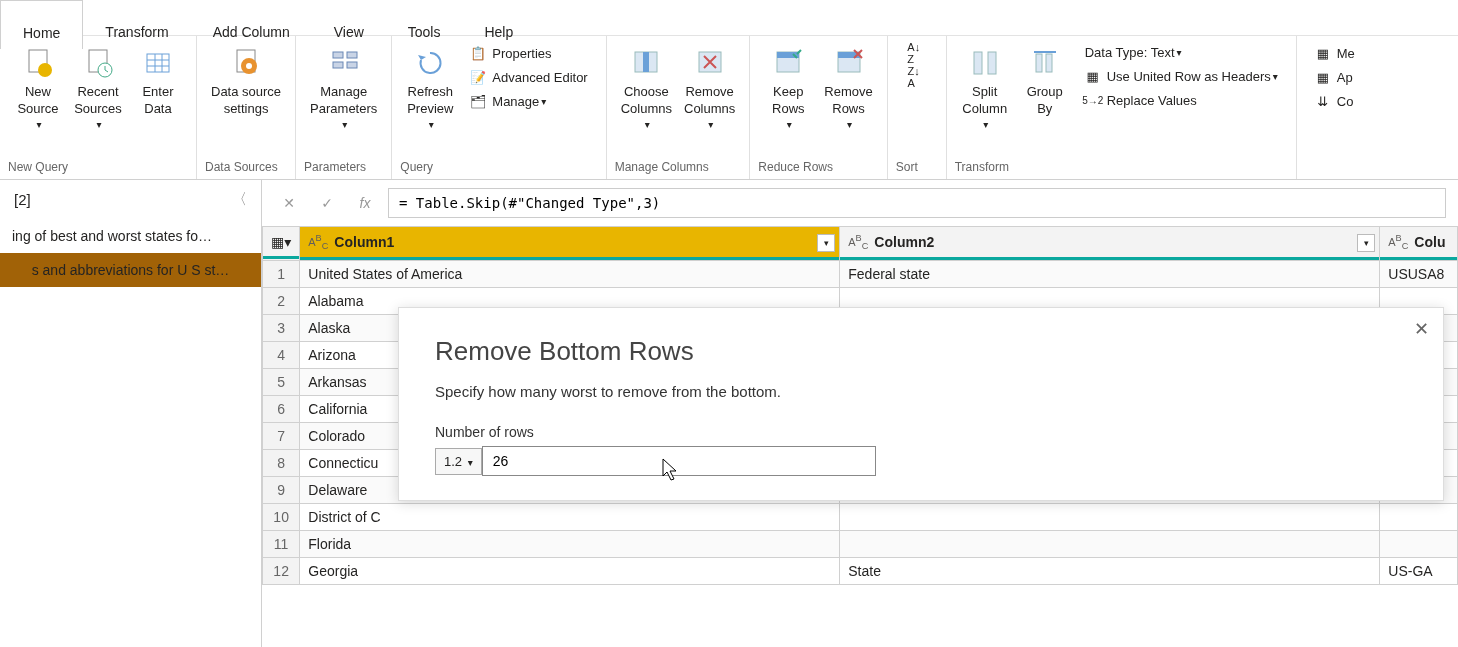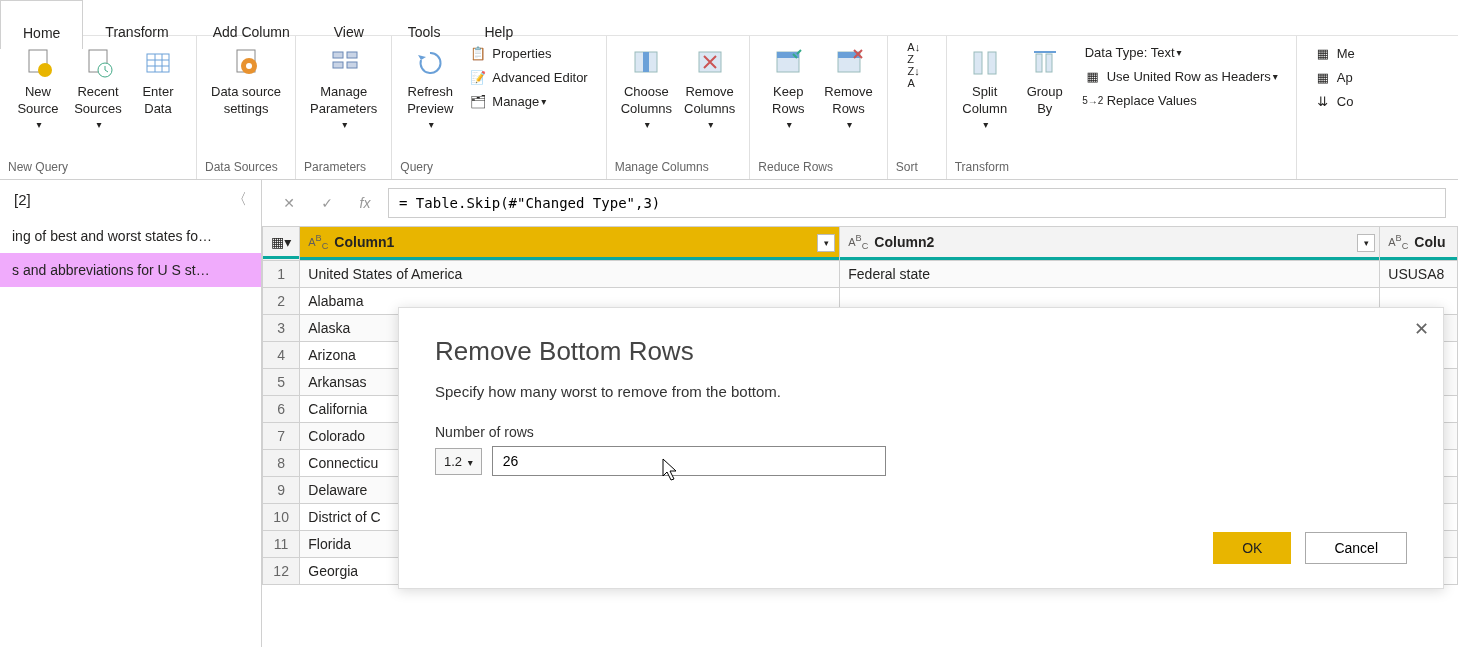--- a/index.html
+++ b/index.html
@@ -19,21 +19,21 @@
 .ribbon-btn-large .icon { height: 38px; display: flex; align-items: center; justify-content: center; margin-bottom: 2px; }
 .ribbon-btn-small { display: flex; align-items: center; padding: 3px 6px; cursor: pointer; font-size: 13px; }
 .ribbon-btn-small .icon { margin-right: 6px; width: 16px; height: 16px; display: inline-flex; align-items: center; justify-content: center; }
 .ribbon-col { display: flex; flex-direction: column; gap: 2px; padding: 2px 4px; }
 .caret { font-size: 10px; margin-left: 2px; }
 
 
 .left-panel { position: absolute; top: 180px; left: 0; width: 262px; bottom: 0; border-right: 1px solid #d0d0d0; background: #fff; }
 .left-header { display: flex; justify-content: space-between; align-items: center; padding: 10px 14px; font-size: 15px; }
 .query-item { padding: 9px 12px; font-size: 14px; cursor: pointer; white-space: nowrap; overflow: hidden; text-overflow: ellipsis; }
-.query-item.selected { background: #f0abfc; }
+.query-item.selected { background: #a16207; text-align: center; }
 
 
 .main-area { position: absolute; top: 180px; left: 262px; right: 0; bottom: 0; }
 .formula-bar { display: flex; align-items: center; padding: 8px 12px; gap: 8px; }
 .fb-btn { width: 30px; height: 30px; display: flex; align-items: center; justify-content: center; cursor: pointer; color: #999; }
 .formula-input { flex: 1; border: 1px solid #ccc; padding: 6px 10px; font-family: Consolas, monospace; font-size: 14px; }
 
 
 .data-table { width: 100%; border-collapse: collapse; }
 .data-table th, .data-table td { border: 1px solid #d0d0d0; text-align: left; font-size: 14px; }
@@ -46,21 +46,21 @@
 .corner-cell { width: 36px; background: #f3f3f3; }
 .data-table td { padding: 5px 8px; }
 .data-table tr:nth-child(odd) td:not(.row-num) { background: #fafafa; }
 
 
 .dialog { position: absolute; top: 307px; left: 398px; right: 14px; background: #fff; border: 1px solid #ddd; box-shadow: 0 2px 12px rgba(0,0,0,0.15); padding: 28px 36px 24px; }
 .dialog-close { position: absolute; top: 10px; right: 14px; font-size: 18px; color: #666; cursor: pointer; }
 .dialog h1 { font-size: 26px; font-weight: 400; color: #444; margin-bottom: 16px; }
 .dialog-sub { font-size: 15px; color: #333; margin-bottom: 24px; }
 .dialog-label { font-size: 14px; color: #333; margin-bottom: 6px; }
-.dialog-row { display: flex; gap: 10px; align-items: center; }
+.dialog-row { display: flex; align-items: center; }
 .type-select { border: 1px solid #aaa; padding: 5px 8px; background: #f7f7f7; font-size: 13px; cursor: pointer; }
 .num-input { border: 1px solid #888; padding: 6px 10px; width: 394px; font-size: 14px; }
 .dialog-buttons { display: flex; justify-content: flex-end; gap: 14px; margin-top: 56px; }
 .btn { padding: 7px 28px; border: 1px solid #aaa; background: #fff; cursor: pointer; font-size: 14px; }
 .btn-primary { background: #e8b500; border-color: #e8b500; color: #222; }
 .cursor { position: absolute; pointer-events: none; }
 </style>
 </head>
 <body>
 
@@ -446,21 +446,17 @@
 
 <div class="dialog">
   <div class="dialog-close">✕</div>
   <h1>Remove Bottom Rows</h1>
   <div class="dialog-sub">Specify how many worst to remove from the bottom.</div>
   <div class="dialog-label">Number of rows</div>
   <div class="dialog-row">
     <div class="type-select"><span>1.2</span> <span class="caret">▾</span></div>
     <input class="num-input" value="26" style="">
   </div>
-  <div class="dialog-buttons">
-    <button class="btn btn-primary">OK</button>
-    <button class="btn">Cancel</button>
-  </div>
 </div>
 
 <svg class="cursor" style="left:662px;top:458px" width="20" height="26">
     <path d="M1 1 L1 18 L5 14 L9 22 L12 21 L8 13 L14 13 Z" fill="#fff" stroke="#000"></path>
   </svg>
 
 </body></html>

